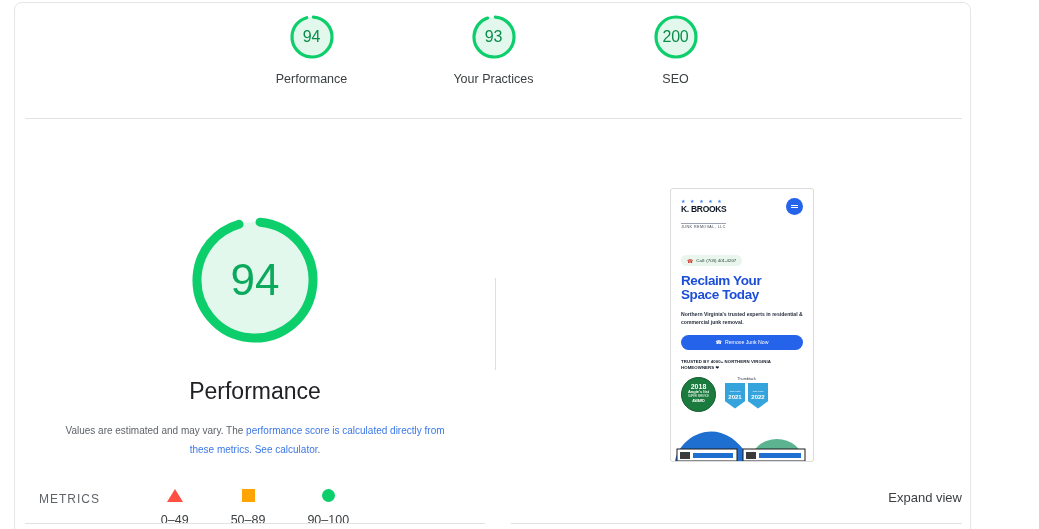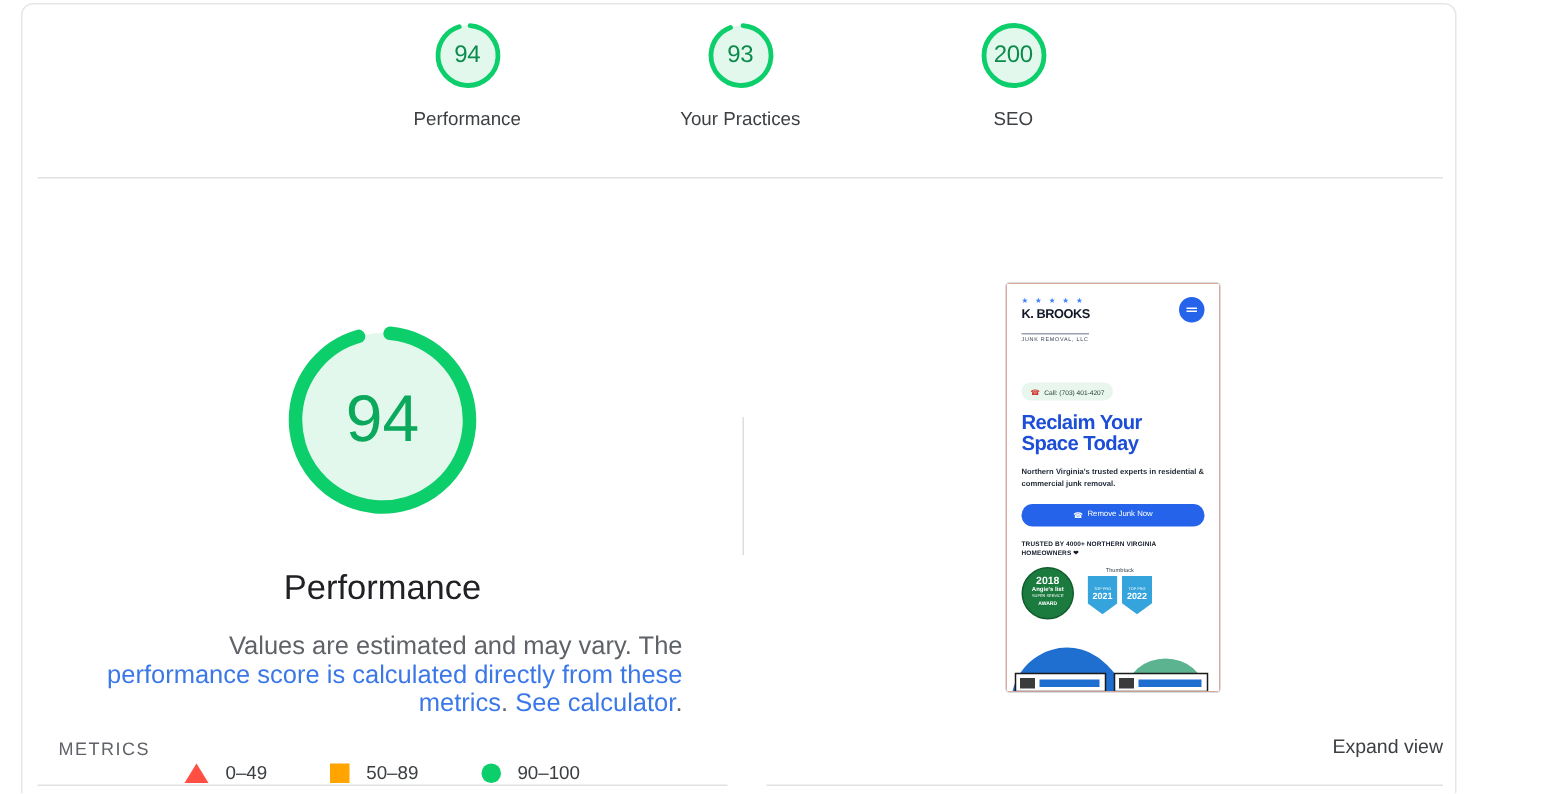--- a/index.html
+++ b/index.html
@@ -115,42 +115,43 @@
   }
   .big-title {
     margin-top: 24px;
     font-size: 23px;
     color: #202124;
     font-weight: normal;
   }
   .desc {
     margin-top: 16px;
     width: 400px;
-    text-align: right;
-    font-size: 17px;
+    text-align: center;
+    font-size: 10px;
     line-height: 19px;
     color: #5f6368;
   }
   .desc a {
     color: #3b78e7;
     text-decoration: none;
   }
 
   .legend {
     margin-top: 30px;
     display: flex;
     align-items: center;
     gap: 42px;
   }
   .legend-item {
     display: flex;
     align-items: center;
     gap: 11px;
     font-size: 12.5px;
     color: #3c4043;
+    flex-direction: column;
   }
   .tri {
     width: 0; height: 0;
     border-left: 8px solid transparent;
     border-right: 8px solid transparent;
     border-bottom: 13px solid #ff4e42;
   }
   .sq {
     width: 13px; height: 13px;
     background: #ffa400;
@@ -173,21 +174,21 @@
 
   
   .thumb-frame {
     position: absolute;
     left: 655px;
     top: 35px;
     width: 142px;
     height: 272px;
     border: 1px solid #dadce0;
     border-radius: 3px;
-    background: #c2410c;
+    background: #fde047;
     overflow: hidden;
   }
   .thumb-inner {
     position: relative;
     width: 142px;
     height: 272px;
     background: #fff;
     padding: 0;
     overflow: hidden;
   }

